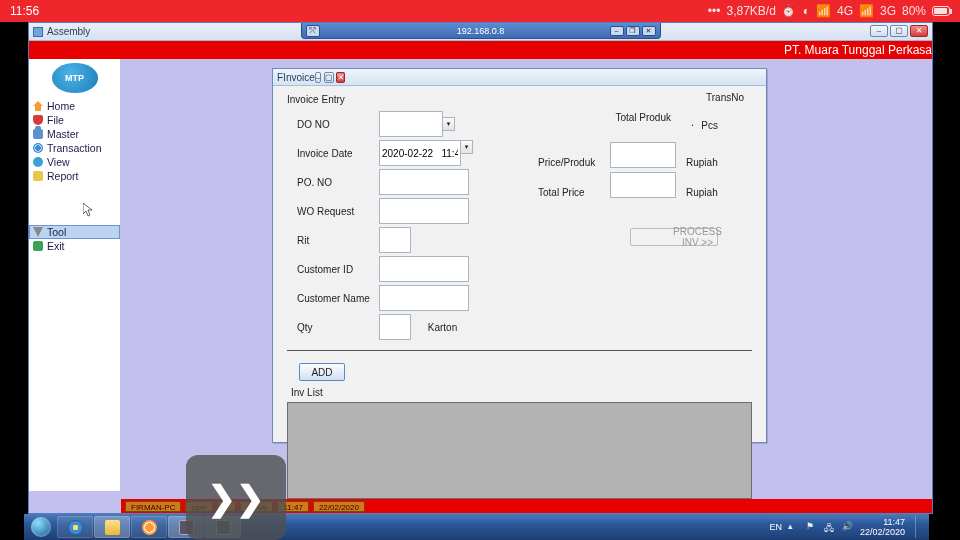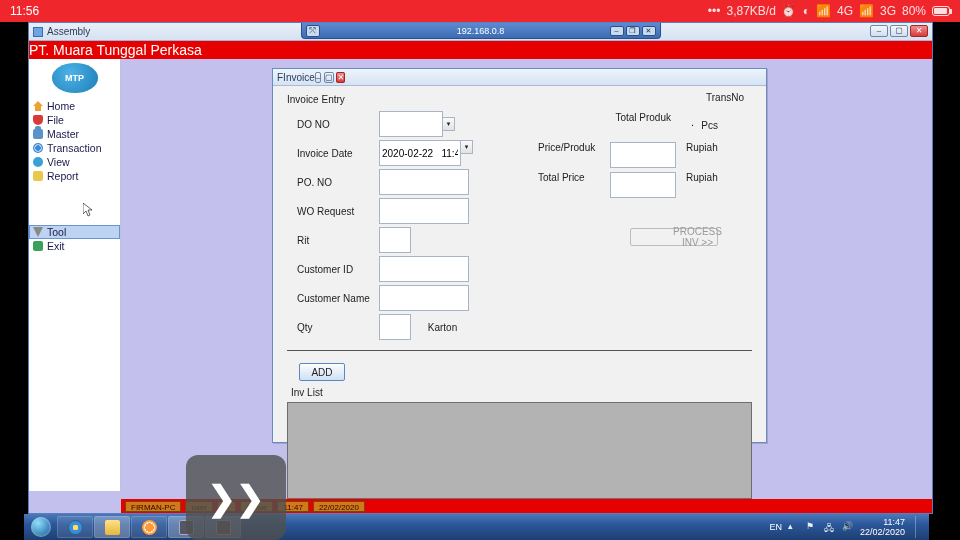--- a/index.html
+++ b/index.html
@@ -20,21 +20,21 @@
 .win-btns .wb { width: 18px; height: 12px; border: 1px solid #6b86b0; background: linear-gradient(#f4f8fd,#d2deef); border-radius: 2px; font-size: 8px; line-height: 10px; text-align: center; color: #334; cursor: pointer; }
 .win-btns .wb.close { background: linear-gradient(#f28c8c,#d93b3b); color: #fff; border-color: #9a2b2b; }
 
 
 .conn-bar { position: absolute; top: 0; left: 50%; transform: translateX(-50%); width: 360px; height: 16px; background: linear-gradient(#5e8acf,#3d6cb3); border: 1px solid #2b4f8a; border-top: none; border-radius: 0 0 4px 4px; color: #fff; font-size: 9px; display: flex; align-items: center; justify-content: center; z-index: 50; }
 .conn-bar .pin { position: absolute; left: 4px; width: 14px; height: 12px; background: #c8d9f0; border: 1px solid #2b4f8a; border-radius: 2px; font-size: 8px; line-height: 10px; text-align: center; color: #234; }
 .conn-bar .cbtns { position: absolute; right: 4px; display: flex; gap: 2px; }
 .conn-bar .cbtns span { width: 14px; height: 10px; background: #c8d9f0; border: 1px solid #2b4f8a; border-radius: 2px; font-size: 7px; text-align: center; color: #234; line-height: 8px; cursor: pointer; }
 
 
-.company-banner { position: absolute; top: 18px; left: 0; right: 0; height: 18px; background: #e60000; color: #fff; font-size: 14px; display: flex; align-items: center; justify-content: flex-start; }
+.company-banner { position: absolute; top: 18px; left: 0; right: 0; height: 18px; background: #e60000; color: #fff; font-size: 12px; display: flex; align-items: center; justify-content: flex-end; }
 
 
 .sidebar { position: absolute; top: 36px; left: 0; width: 92px; bottom: 22px; background: #fff; border-right: 1px solid #b7c5de; }
 .sidebar .logo { width: 46px; height: 30px; margin: 4px auto 6px; background: radial-gradient(circle at 40% 35%, #4db3e6, #1b7db8); border-radius: 50% / 48%; position: relative; }
 .sidebar .logo::after { content: "MTP"; position: absolute; inset: 0; display: flex; align-items: center; justify-content: center; color: #fff; font-size: 9px; font-weight: bold; }
 .nav-item { display: flex; align-items: center; gap: 4px; padding: 1px 4px; font-size: 10.5px; color: #1a1a4a; cursor: pointer; white-space: nowrap; }
 .nav-item.selected { background: #bcd3f2; border: 1px solid #6a93cf; padding: 0 3px; margin-top: 42px; }
 .nav-icon { width: 10px; height: 10px; display: inline-block; }
 .nav-icon.home { background: #f0a030; clip-path: polygon(50% 0,100% 50%,80% 50%,80% 100%,20% 100%,20% 50%,0 50%); }
 .nav-icon.file { background: #d83a3a; border-radius: 2px 2px 50% 50%; }
@@ -64,21 +64,21 @@
 .form-grid label { font-size: 10px; }
 .tinput { height: 14px; border: 1px solid #a8b5c6; background: #fff; width: 90px; font-size: 10px; padding: 12px 2px; }
 .tinput.sm { width: 32px; }
 .combo { position: relative; display: inline-flex; align-items: center; }
 .combo .tinput { width: 64px; }
 .combo .arr, .date-arr { width: 12px; height: 14px; border: 1px solid #a8b5c6; border-left: none; background: linear-gradient(#fafafa,#e2e2e2); display: flex; align-items: center; justify-content: center; font-size: 7px; cursor: pointer; }
 .date-wrap { display: inline-flex; }
 .date-wrap .tinput { width: 82px; }
 
 .right-col { position: absolute; top: 22px; right: 18px; width: 210px; font-size: 10px; }
-.right-col .row { display: flex; align-items: flex-start; margin-bottom: 4px; gap: 6px; }
+.right-col .row { display: flex; align-items: flex-end; margin-bottom: 4px; gap: 6px; }
 .right-col .lab { width: 66px; }
 .right-col .unit { margin-left: 4px; }
 .transno { position: absolute; top: 6px; right: 22px; font-size: 10px; }
 .total-produk-lbl { position: absolute; top: 26px; right: 95px; font-size: 10px; }
 .total-produk-unit { position: absolute; top: 34px; right: 48px; font-size: 10px; }
 .total-produk-dot { position: absolute; top: 30px; right: 72px; font-size: 11px; }
 
 .btn { height: 18px; border: 1px solid #7d93b4; background: linear-gradient(#fdfdfd,#e4ebf4); font-size: 10px; border-radius: 2px; cursor: pointer; display: inline-flex; align-items: center; justify-content: center; }
 .btn.process { width: 88px; color: #9a9a9a; border-color: #bcbcbc; background: #f1f1f1; cursor: default; padding-left: 47px; }
 .btn.add { width: 46px; background: linear-gradient(#fdfdfd,#cfe0f4); border-color: #5a88c2; color: #222; }

